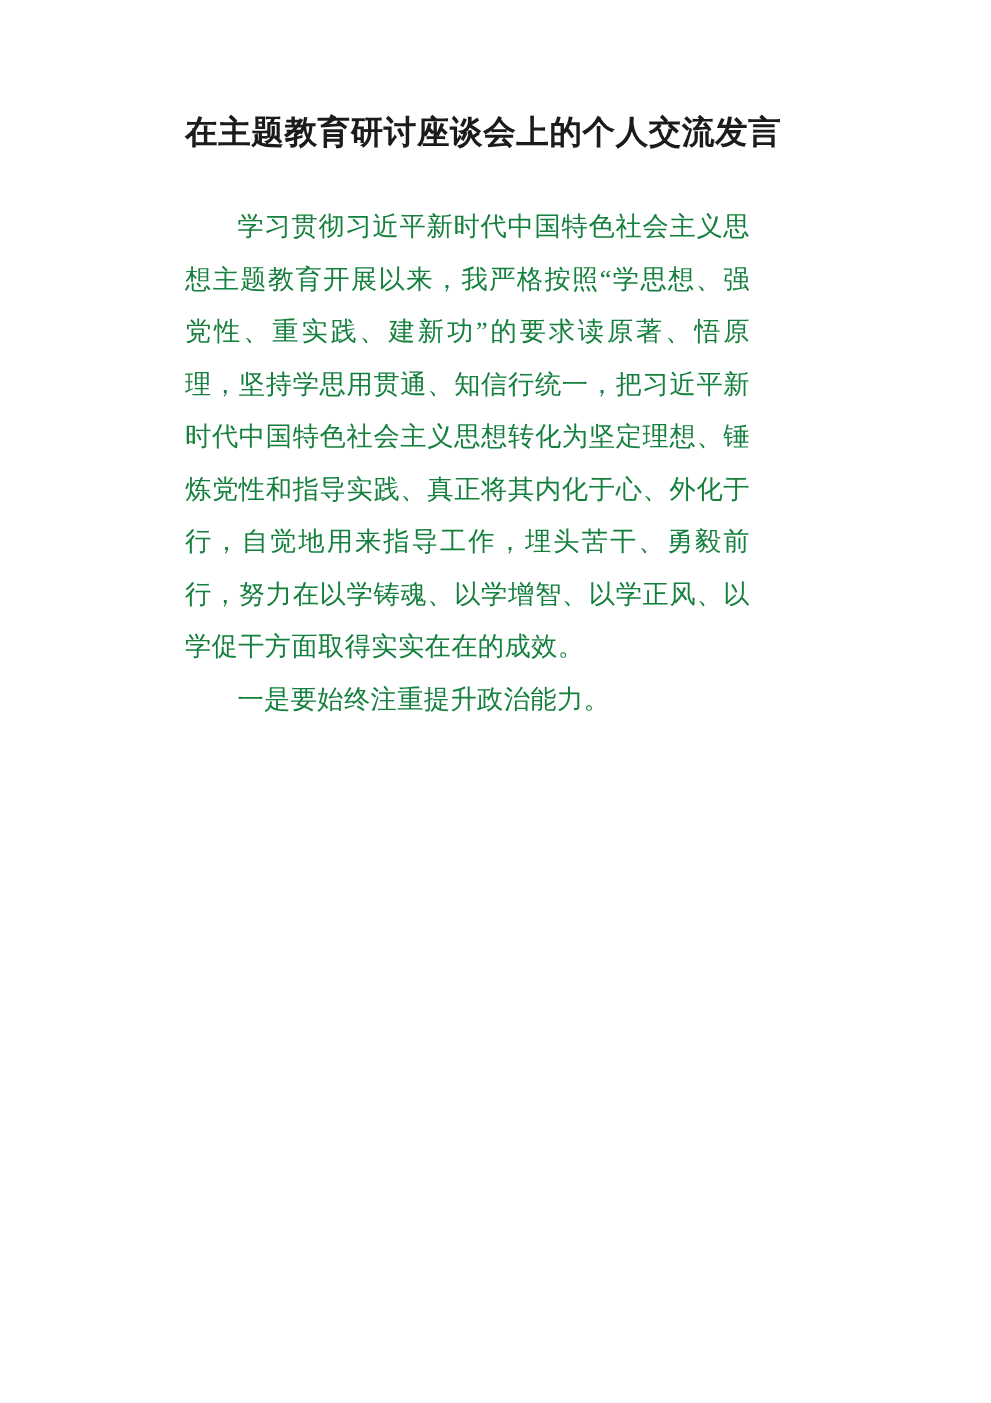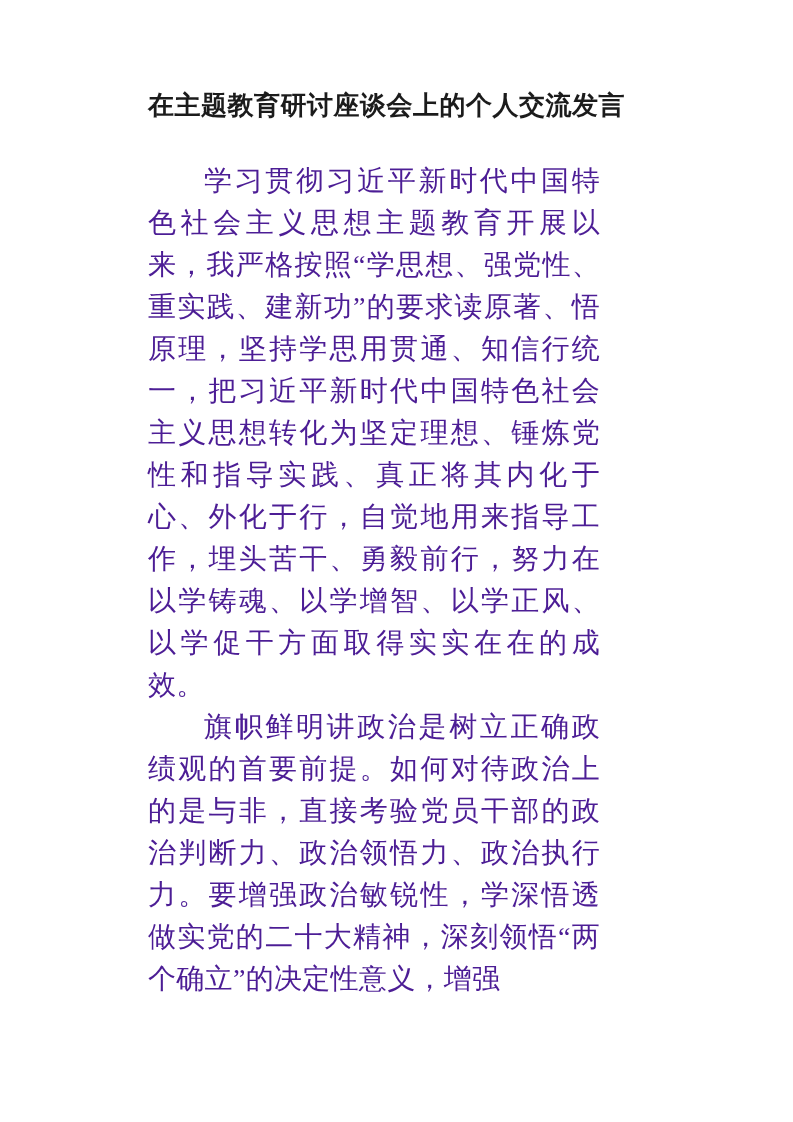--- a/index.html
+++ b/index.html
@@ -24,31 +24,31 @@
     font-size: 26px;
     line-height: 40px;
     font-weight: 600;
     text-align: center;
     letter-spacing: 0.5px;
     color: #1b1b1b;
     white-space: nowrap;
   }
   .doc-body p {
     margin: 0;
-    font-size: 28px;
+    font-size: 21px;
     line-height: 42px;
     letter-spacing: 0.3px;
     text-align: justify;
     text-indent: 2em;
-    color: #4c1d95;
+    color: #15803d;
     word-break: break-all;
   }
 </style>
 </head>
 <body>
 
 <div class="page">
   <h1 class="doc-title">在主题教育研讨座谈会上的个人交流发言</h1>
   <div class="doc-body">
     <p>学习贯彻习近平新时代中国特色社会主义思想主题教育开展以来，我严格按照“学思想、强党性、重实践、建新功”的要求读原著、悟原理，坚持学思用贯通、知信行统一，把习近平新时代中国特色社会主义思想转化为坚定理想、锤炼党性和指导实践、真正将其内化于心、外化于行，自觉地用来指导工作，埋头苦干、勇毅前行，努力在以学铸魂、以学增智、以学正风、以学促干方面取得实实在在的成效。</p>
-    <p>旗帜鲜明讲政治是树立正确政绩观的首要前提。如何对待政治上的是与非，直接考验党员干部的政治判断力、政治领悟力、政治执行力。要增强政治敏锐性，学深悟透做实党的二十大精神，深刻领悟“两个确立”的决定性意义，增强</p>
+    <p>一是要始终注重提升政治能力。</p>
   </div>
 </div>
 
 </body></html>

